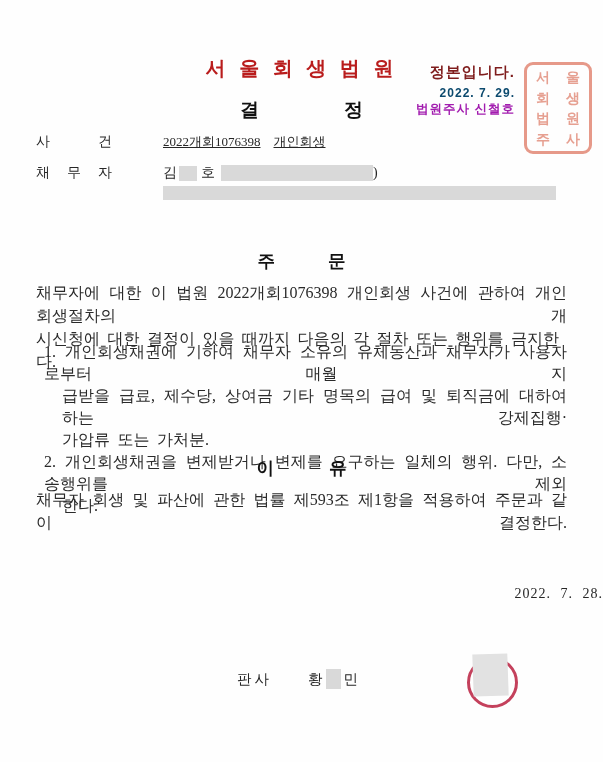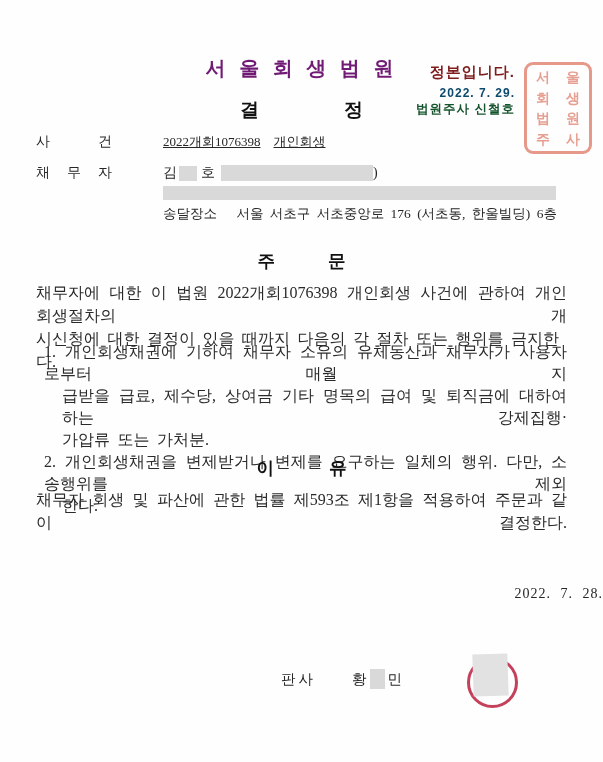--- a/index.html
+++ b/index.html
@@ -5,30 +5,30 @@
   html,body{margin:0;padding:0;background:#e9e9e9;}
   .page{
     position:relative;width:603px;height:762px;background:#fefefe;
     font-family:"Liberation Serif","DejaVu Serif",serif;color:#262626;
     overflow:hidden;margin:0 auto;
   }
   .sans{font-family:"Liberation Sans","DejaVu Sans",sans-serif;}
   .abs{position:absolute;}
   
   .court-title{top:55px;left:0;width:100%;text-align:center;font-weight:bold;
-    font-size:20px;letter-spacing:4px;color:#701a75;}
+    font-size:20px;letter-spacing:4px;color:#b91c1c;}
   .doc-type{top:97px;left:0;width:100%;display:flex;justify-content:center;gap:85px;
     font-weight:bold;font-size:19px;color:#111;}
   .sec-heading{left:0;width:100%;display:flex;justify-content:center;
     font-weight:bold;font-size:17.5px;color:#111;}
   
   .cert{top:64px;right:88px;text-align:right;font-weight:bold;line-height:1;}
   .cert-label{font-size:15px;color:#7f1d1d;letter-spacing:1px;}
   .cert-date{margin-top:8px;font-size:12px;color:#0c4a6e;letter-spacing:1px;}
-  .cert-officer{margin-top:4px;font-size:12.5px;color:#14532d;letter-spacing:1px;}
+  .cert-officer{margin-top:4px;font-size:12.5px;color:#a21caf;letter-spacing:1px;}
   
   .seal{top:62px;left:524px;width:60px;height:82px;border:3.5px solid #e59483;
     border-radius:9px;display:grid;grid-template-columns:1fr 1fr;
     place-items:center;padding:2px 1px;color:#e59b8c;font-weight:bold;
     font-size:14px;line-height:1;opacity:.95;}
   
   .info-label{display:inline-flex;width:76px;justify-content:space-between;
     font-size:14px;vertical-align:top;}
   .row-case{top:133px;left:36px;display:flex;}
   .row-case .val{margin-left:51px;font-size:13px;display:flex;gap:13px;text-decoration:underline;}
@@ -45,21 +45,21 @@
   .jl{text-align:justify;text-align-last:justify;}
   .ll{text-align:left;}
   .order-intro{top:281px;left:36px;width:531px;}
   .items{top:341px;left:44px;width:523px;line-height:22px;}
   .cont{padding-left:18px;}
   .reason-text{top:488px;left:36px;width:531px;}
   
   .date-line{top:586px;left:0;width:100%;text-align:right;font-size:14px;
     word-spacing:5px;letter-spacing:1px;}
   .judge-row{top:669px;left:237px;display:flex;align-items:center;font-size:14.5px;}
-  .judge-label{letter-spacing:3px;margin-left:44px;}
+  .judge-label{letter-spacing:3px;}
   .judge-spacer{display:inline-block;width:36px;}
   .rd-judge{width:15px;height:20px;margin:0 3px;}
   .stamp-ring{top:657px;left:467px;width:45px;height:45px;border:3px solid #c4415c;
     border-radius:50%;}
   .stamp-redact{top:654px;left:473px;width:35px;height:42px;background:#e2e2e2;
     transform:rotate(-2deg);}
 </style>
 </head>
 <body>
 
@@ -110,24 +110,20 @@
       <span>김</span>
       <span class="redact rd-small"></span>
       <span>호</span>
       <span class="redact rd-name"></span>
       <span>)</span>
     </span>
   </div>
 
   <div class="abs rd-address"></div>
 
-  <div class="abs row-service">
-    <span class="svc-label">송달장소</span>
-    <span>서울 서초구 서초중앙로 176 (서초동, 한울빌딩) 6층</span>
-  </div>
 
   <div class="abs sec-heading sans" style="top:249px;gap:53px;">
     <span>주</span>
     <span>문</span>
   </div>
 
   <div class="abs order-intro para">
     <div class="jl">채무자에 대한 이 법원 2022개회1076398 개인회생 사건에 관하여 개인회생절차의 개</div>
     <div class="ll">시신청에 대한 결정이 있을 때까지 다음의 각 절차 또는 행위를 금지한다.</div>
   </div>

